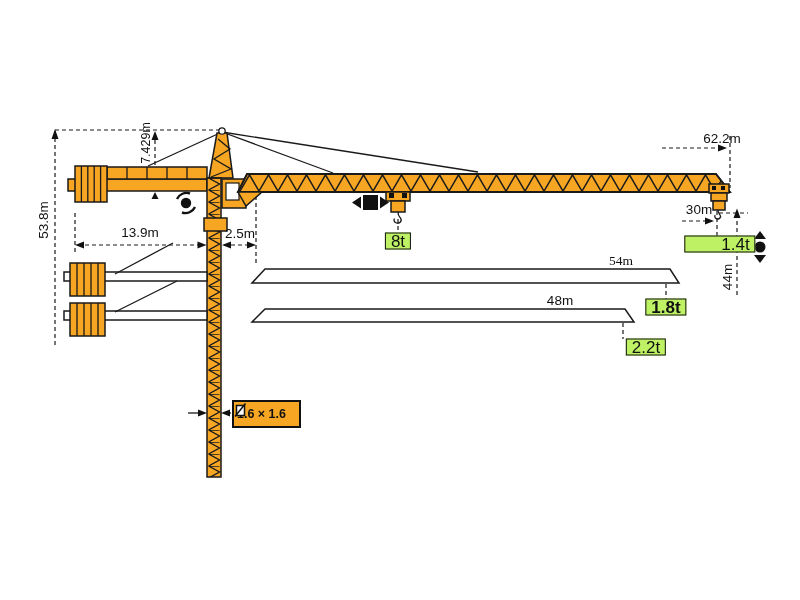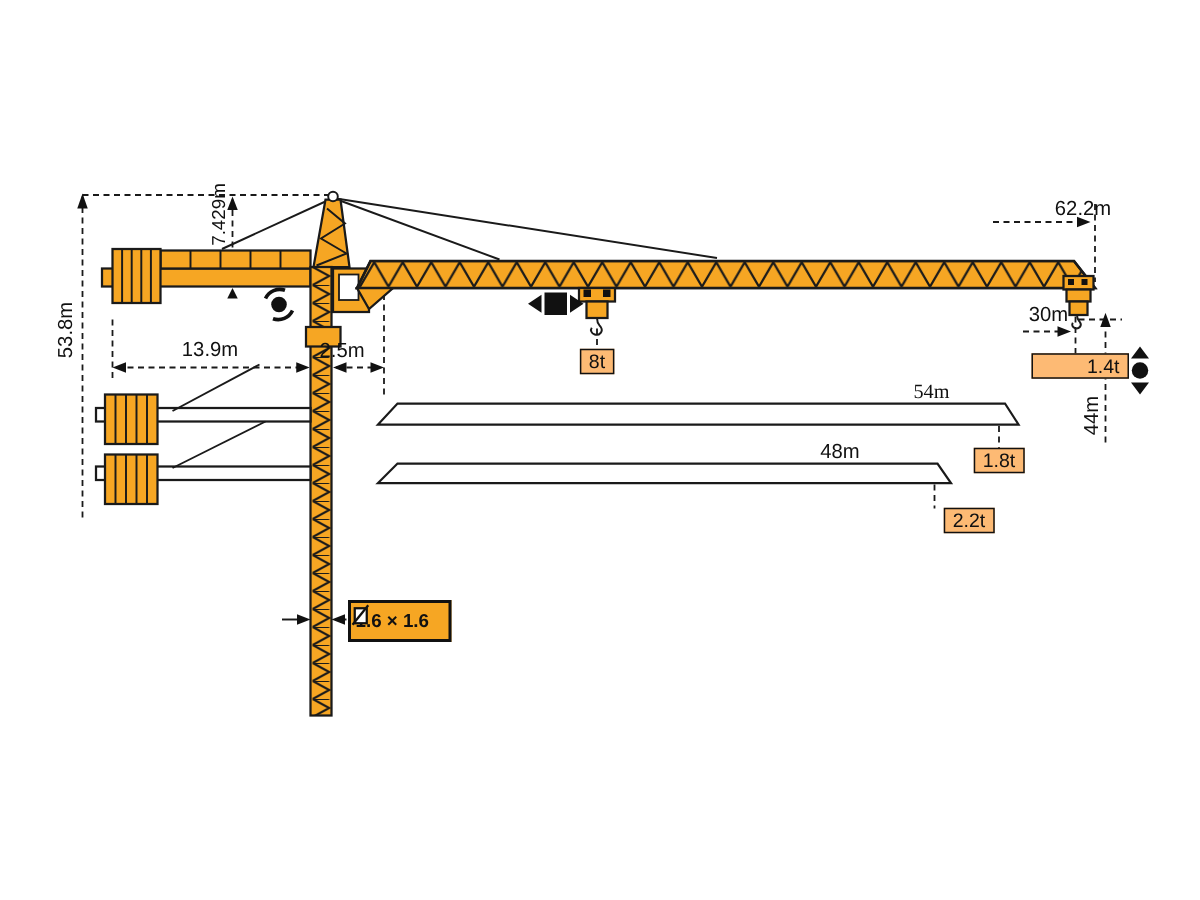--- a/index.html
+++ b/index.html
@@ -7,21 +7,21 @@
          font-family:"Liberation Sans", sans-serif;color:#111;}
   #stage svg{position:absolute;left:0;top:0;}
   .orange{fill:var(--crane-orange,#F6A623);stroke:#1a1a1a;stroke-width:1.5;}
   .whitefill{fill:#ffffff;stroke:#1a1a1a;stroke-width:1.5;}
   .dash{stroke:#1a1a1a;stroke-width:1.2;stroke-dasharray:4 3;fill:none;}
   .thin{stroke:#1a1a1a;stroke-width:1.3;fill:none;}
   .blackfill{fill:#111;stroke:none;}
   .dim{position:absolute;font-size:13.5px;white-space:nowrap;
        transform:translate(-50%,-50%);line-height:1;}
   .dim.v{transform:translate(-50%,-50%) rotate(-90deg);}
-  .tag{position:absolute;font-size:13px;white-space:nowrap;background:#fdba74;
+  .tag{position:absolute;font-size:17px;white-space:nowrap;background:#bef264;
        border:1.7px solid #111;padding:0 5px;height:15px;line-height:15px;
        transform:translate(-50%,-50%);}
   .section-box{position:absolute;left:232px;top:400px;width:62px;height:24px;
        background:var(--crane-orange,#F6A623);border:2px solid #111;display:flex;
        align-items:center;gap:2px;padding-left:3px;font-size:12.5px;font-weight:bold;}
 </style>
 </head>
 <body>
 
 <div id="stage">
@@ -157,28 +157,28 @@
     <line class="thin" x1="188" y1="413" x2="198" y2="413"></line>
     <polygon class="blackfill" points="207,413 198,409.5 198,416.5"></polygon>
     <line class="thin" x1="231" y1="413" x2="228" y2="413"></line>
     <polygon class="blackfill" points="221,413 230,409.5 230,416.5"></polygon>
   </g>
 </svg>
 
 <div class="dim v" style="left:44px;top:220px;">53.8m</div>
 <div class="dim v" style="left:146px;top:143px;font-size:12.5px;">7.429m</div>
 <div class="dim" style="left:140px;top:233px;">13.9m</div>
-<div class="dim" style="left:228px;top:234px;">2.5m</div>
+<div class="dim" style="left:240px;top:234px;">2.5m</div>
 <div class="tag" style="left:398px;top:241px;">8t</div>
 <div class="dim" style="left:694px;top:139px;margin-left:28px;">62.2m</div>
 <div class="dim" style="left:699px;top:210px;">30m</div>
 <div class="tag" style="left:720px;top:244px;padding-left:36px;">1.4t</div>
 <div class="dim v" style="left:728px;top:277px;">44m</div>
 <div class="dim" style="left:621px;top:261px;font-family:Liberation Serif, serif;">54m</div>
-<div class="tag" style="left:666px;top:307px;">1.8t</div>
+<div class="tag" style="left:666px;top:307px;font-weight:bold;">1.8t</div>
 <div class="dim" style="left:560px;top:301px;">48m</div>
 <div class="tag" style="left:646px;top:347px;">2.2t</div>
 
 <div class="section-box">
   <svg width="13" height="16" viewBox="0 0 13 16">
     <rect x="2.5" y="3.5" width="8" height="10" fill="#fff" stroke="#111" stroke-width="1.5"></rect>
     <line x1="1" y1="14.5" x2="11.5" y2="1.5" stroke="#111" stroke-width="1.5"></line>
   </svg>
   <span>1.6 × 1.6</span>
 </div>

